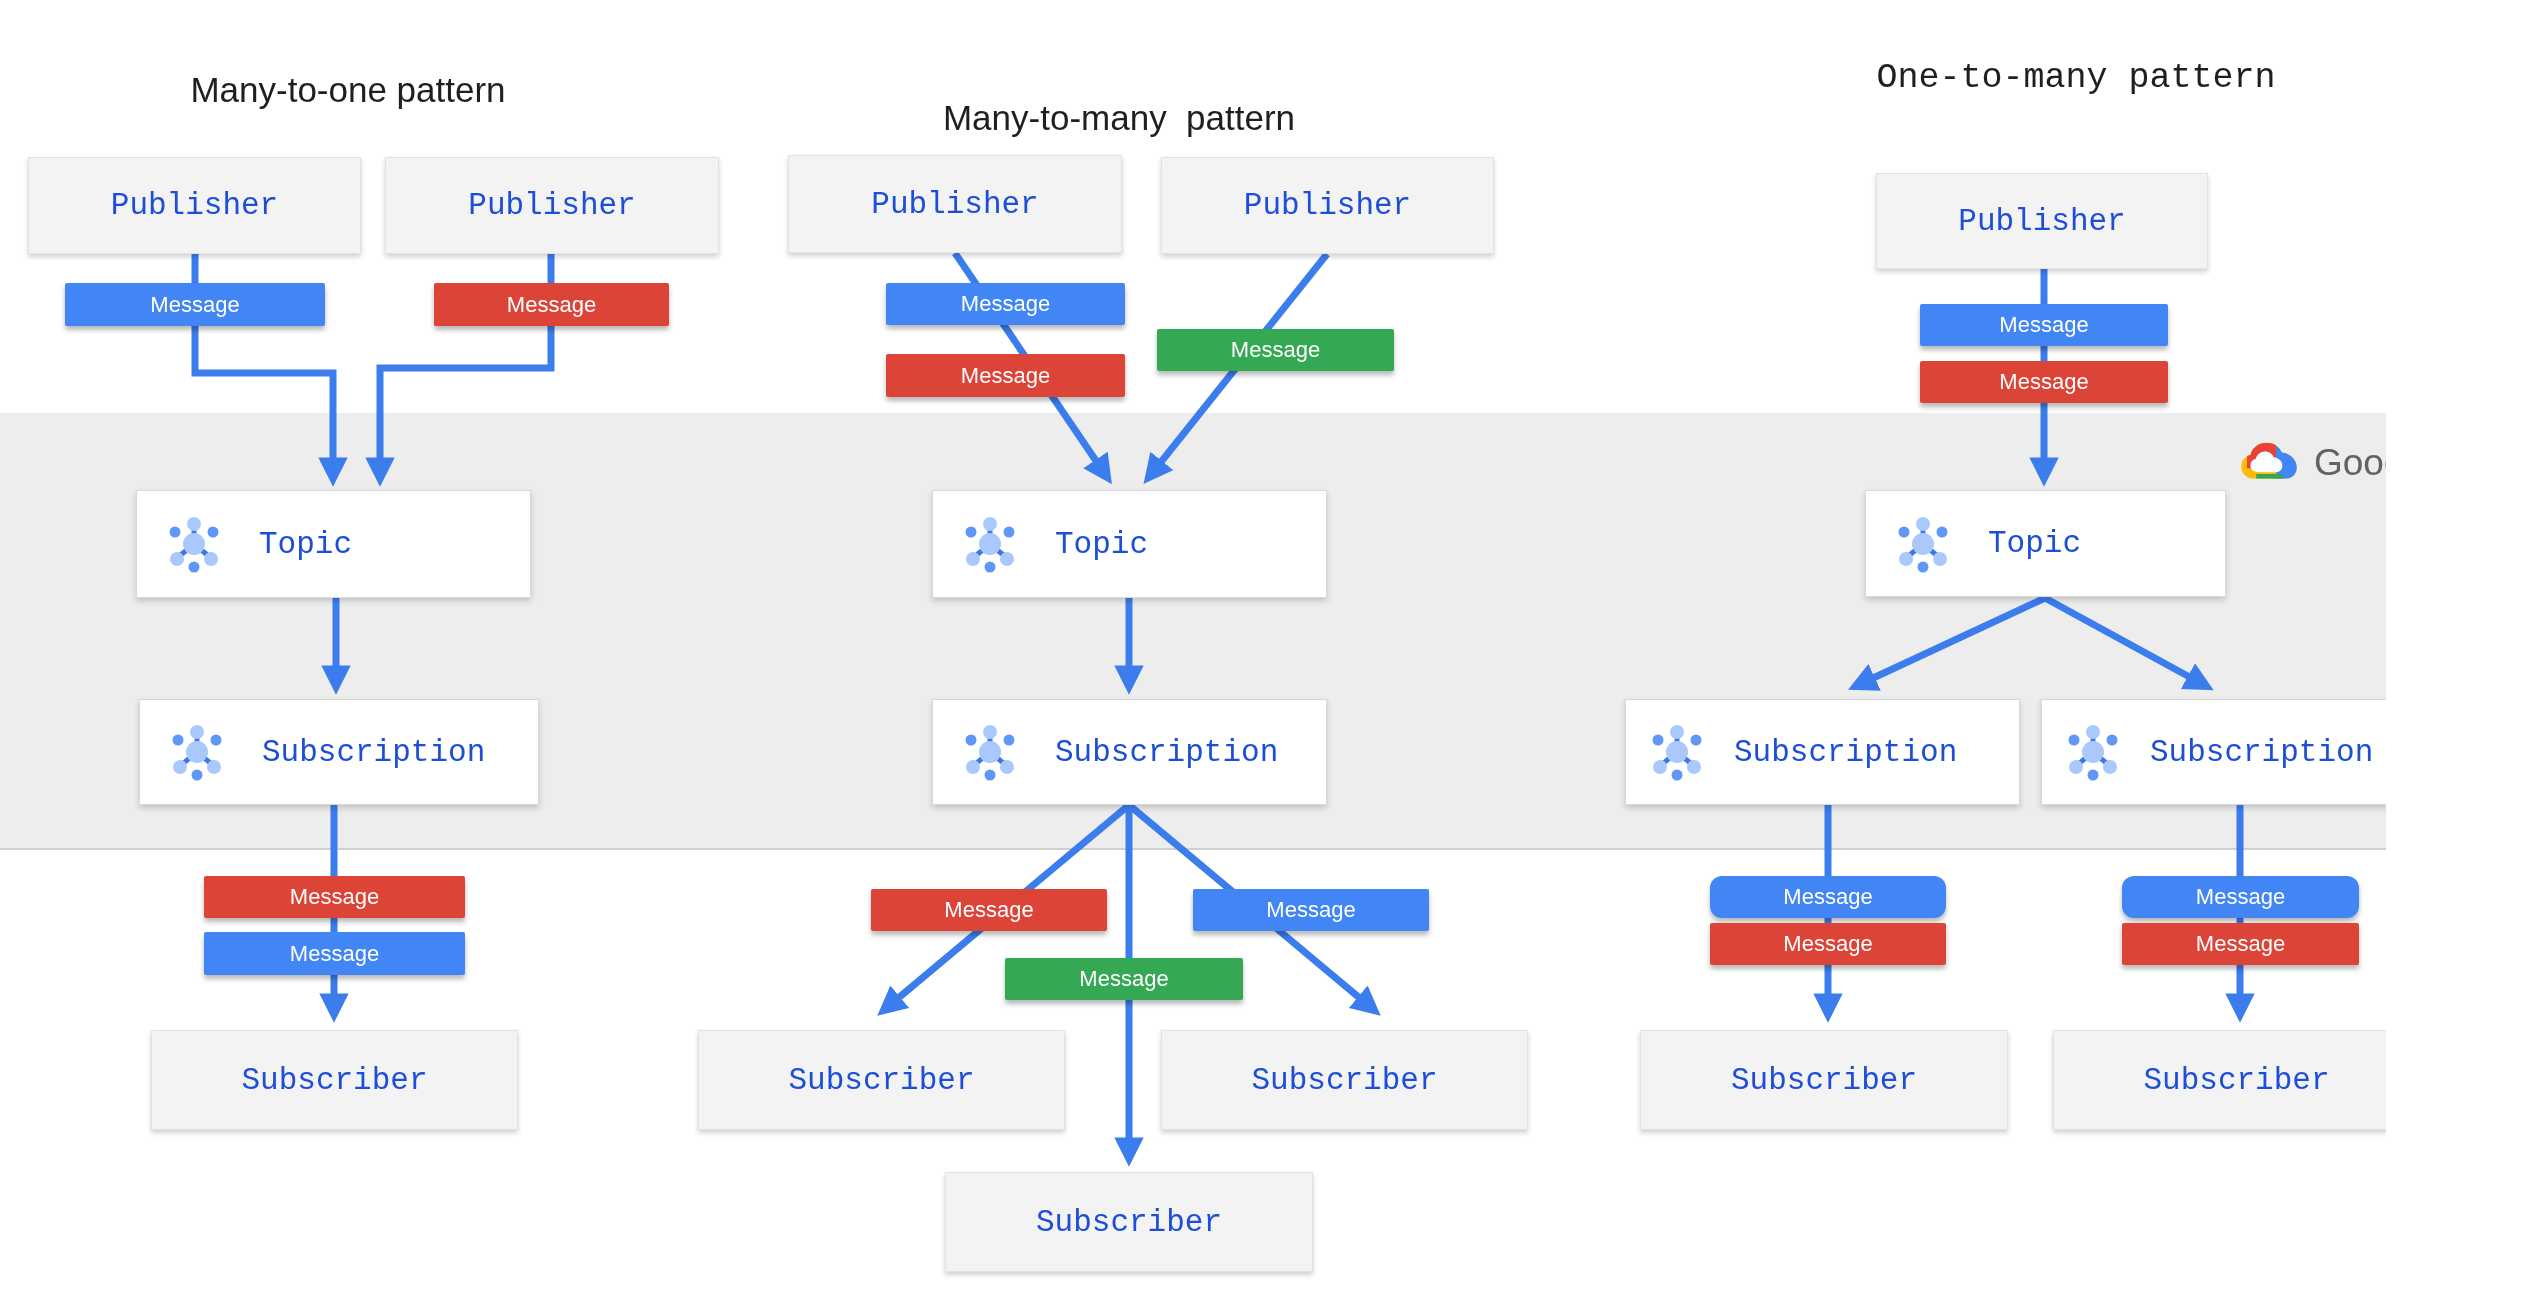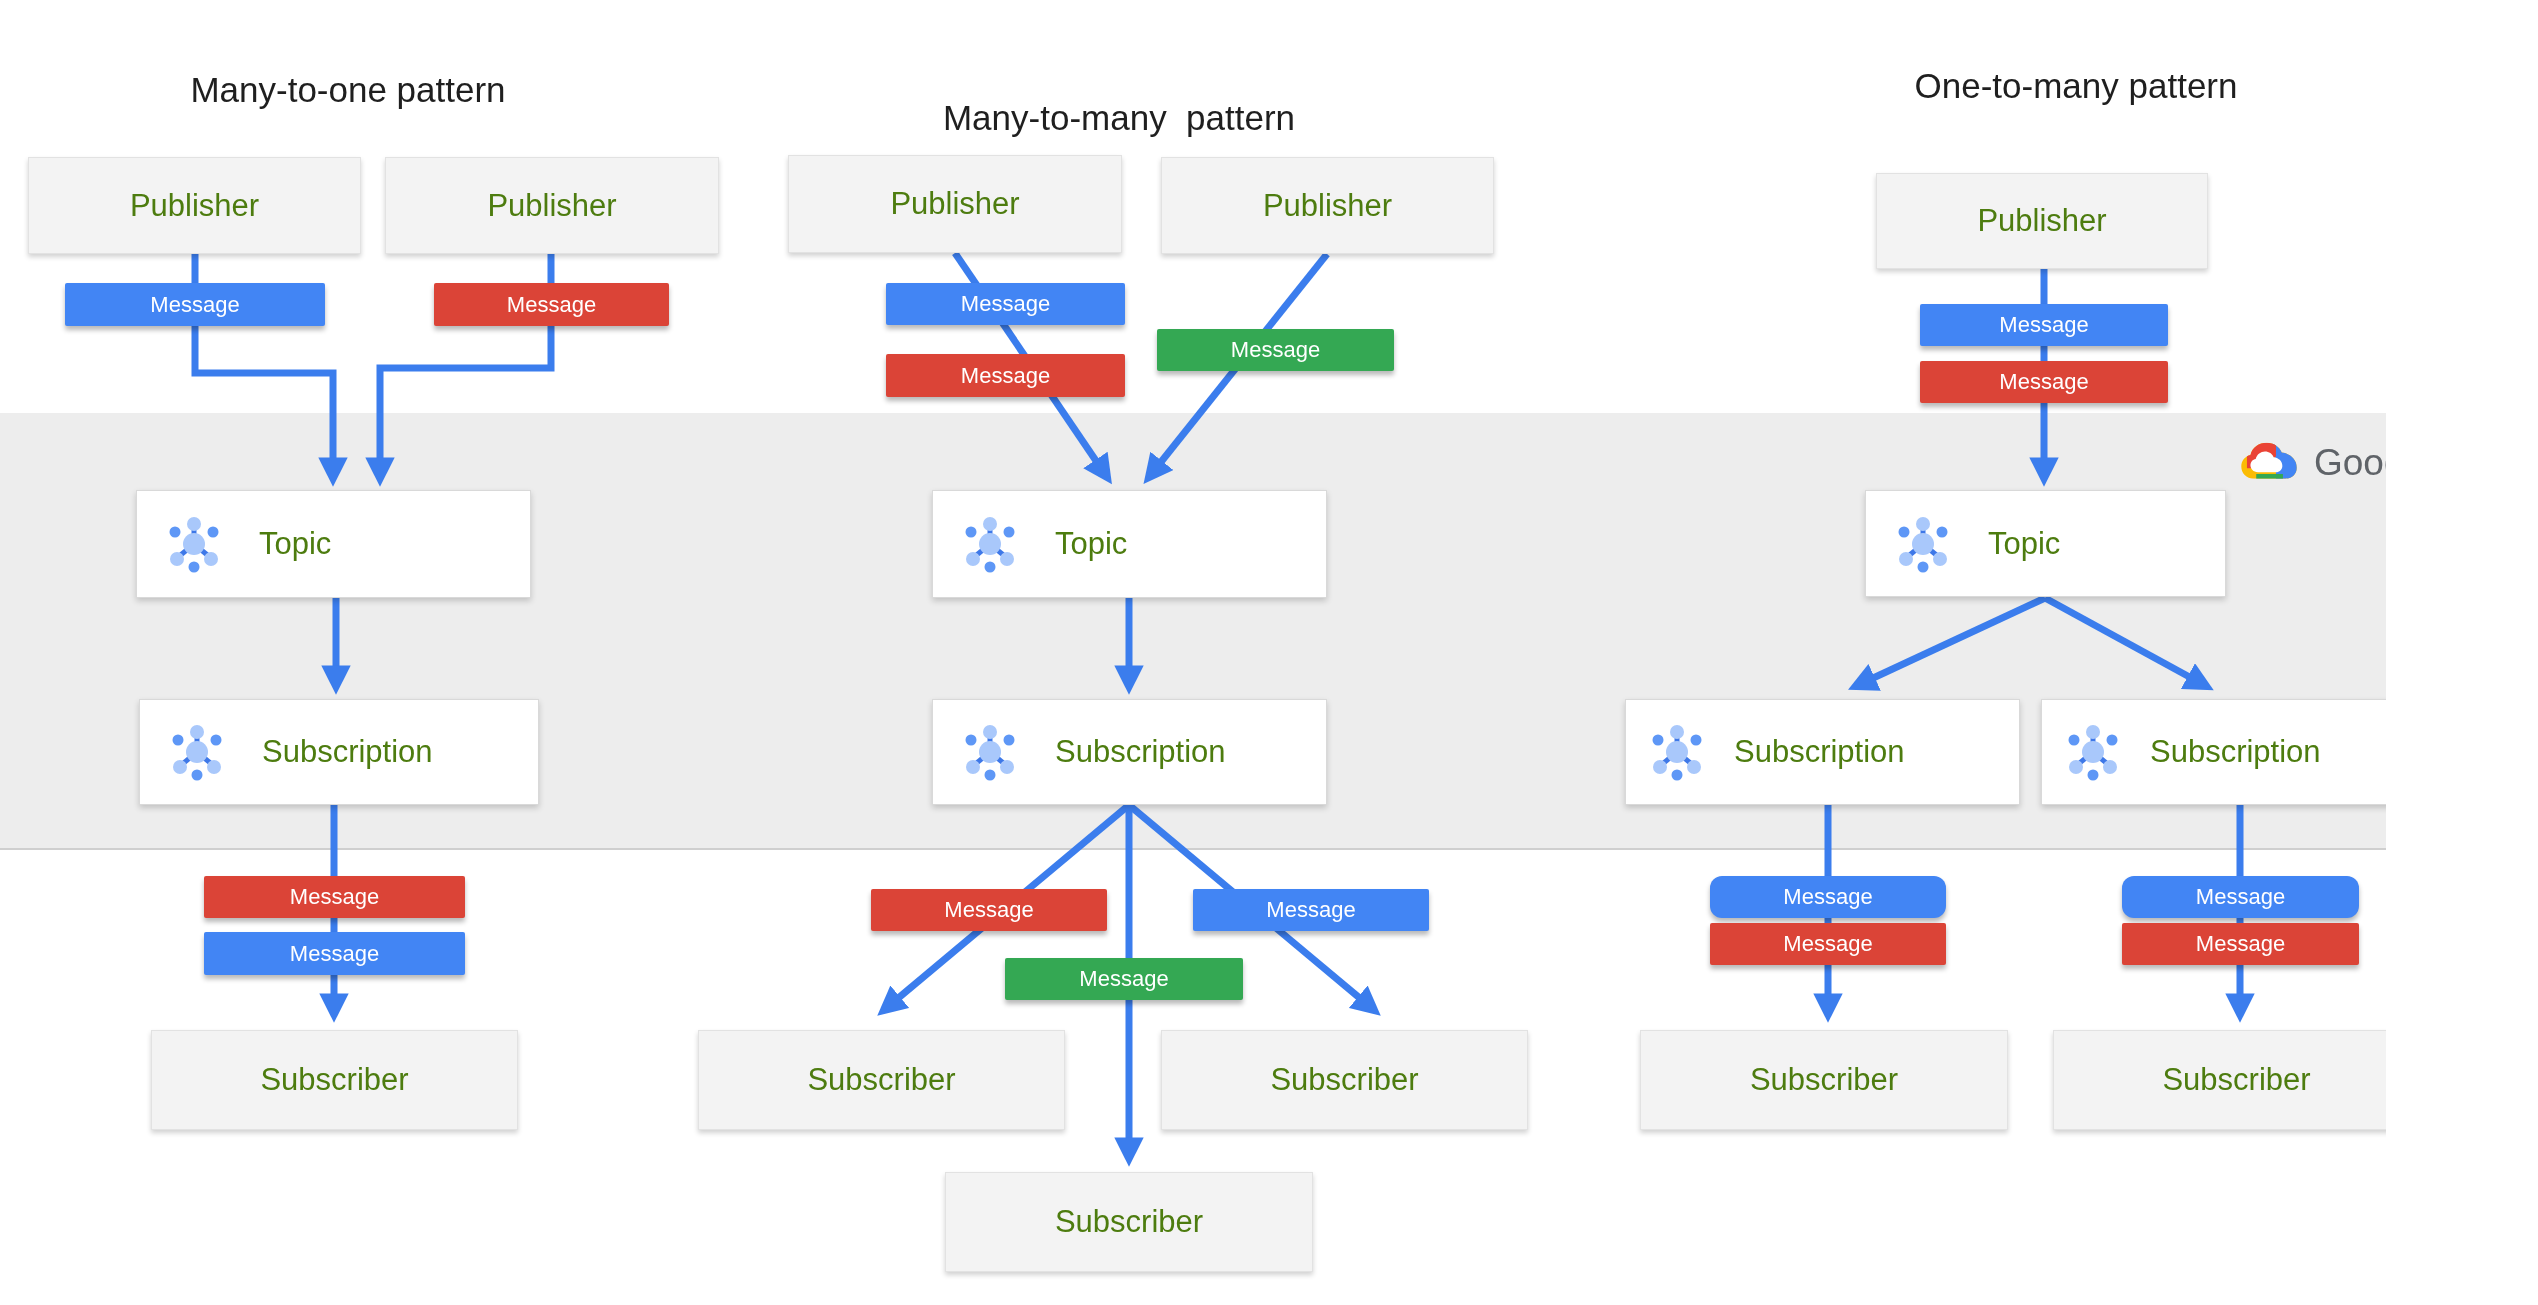--- a/index.html
+++ b/index.html
@@ -9,21 +9,21 @@
   .band{position:absolute;left:0;top:413px;width:2520px;height:437px;background:#EDEDED;
         border-right:2px solid #D2D2D2;border-bottom:2px solid #CFCFCF;box-sizing:border-box;}
 
   .wires{position:absolute;left:0;top:0;width:2538px;height:1305px;pointer-events:none;}
   .w{fill:none;stroke:#3B7DED;stroke-width:7px;}
 
   .title{position:absolute;transform:translateX(-50%);font-size:35px;color:#1F1F1F;
          white-space:pre;letter-spacing:0px;}
 
   .box{position:absolute;box-sizing:border-box;display:flex;align-items:center;justify-content:center;
-       font-size:31px;color:#4d7c0f;}
+       font-size:31px;color:#1d4ed8;font-family:Liberation Mono, monospace;}
   .plain{background:#F3F3F3;border:1px solid #E2E2E2;box-shadow:0 3px 5px rgba(0,0,0,0.18);}
   .node{background:#FFFFFF;border:1px solid #D9D9D9;box-shadow:0 3px 6px rgba(0,0,0,0.18);
         justify-content:flex-start;padding-left:28px;}
   .node .psicon{flex:0 0 auto;margin-right:36px;}
 
   .badge{position:absolute;box-sizing:border-box;display:flex;align-items:center;justify-content:center;
          font-size:22px;color:#ffffff;border-radius:2px;box-shadow:0 4px 5px rgba(0,0,0,0.28);}
   .badge.blue{background:#4285F4;}
   .badge.red{background:#DB4437;}
   .badge.green{background:#34A853;}
@@ -81,21 +81,21 @@
 
     <polyline class="w" points="2044,269 2044,478" marker-end="url(#arr)"></polyline>
     <polyline class="w" points="2045,598 1856,686" marker-end="url(#arr)"></polyline>
     <polyline class="w" points="2045,598 2206,686" marker-end="url(#arr)"></polyline>
     <polyline class="w" points="1828,805 1828,1014" marker-end="url(#arr)"></polyline>
     <polyline class="w" points="2240,805 2240,1014" marker-end="url(#arr)"></polyline>
   </svg>
 
   <div class="title" style="left:348px;top:70px;">Many-to-one pattern</div>
   <div class="title" style="left:1119px;top:82px;margin-top:16px;">Many-to-many  pattern</div>
-  <div class="title" style="left:2076px;top:66px;">One-to-many pattern</div>
+  <div class="title" style="left:2076px;top:58px;font-family:Liberation Mono, monospace;">One-to-many pattern</div>
 
   <div class="box plain" style="left:28px;top:157px;width:333px;height:97px;">
       <span>Publisher</span>
     </div>
   <div class="box plain" style="left:385px;top:157px;width:334px;height:97px;">
       <span>Publisher</span>
     </div>
 
   <div class="badge blue" style="left:65px;top:283px;width:260px;height:43px;">Message</div>
   <div class="badge red" style="left:434px;top:283px;width:235px;height:43px;">Message</div>

